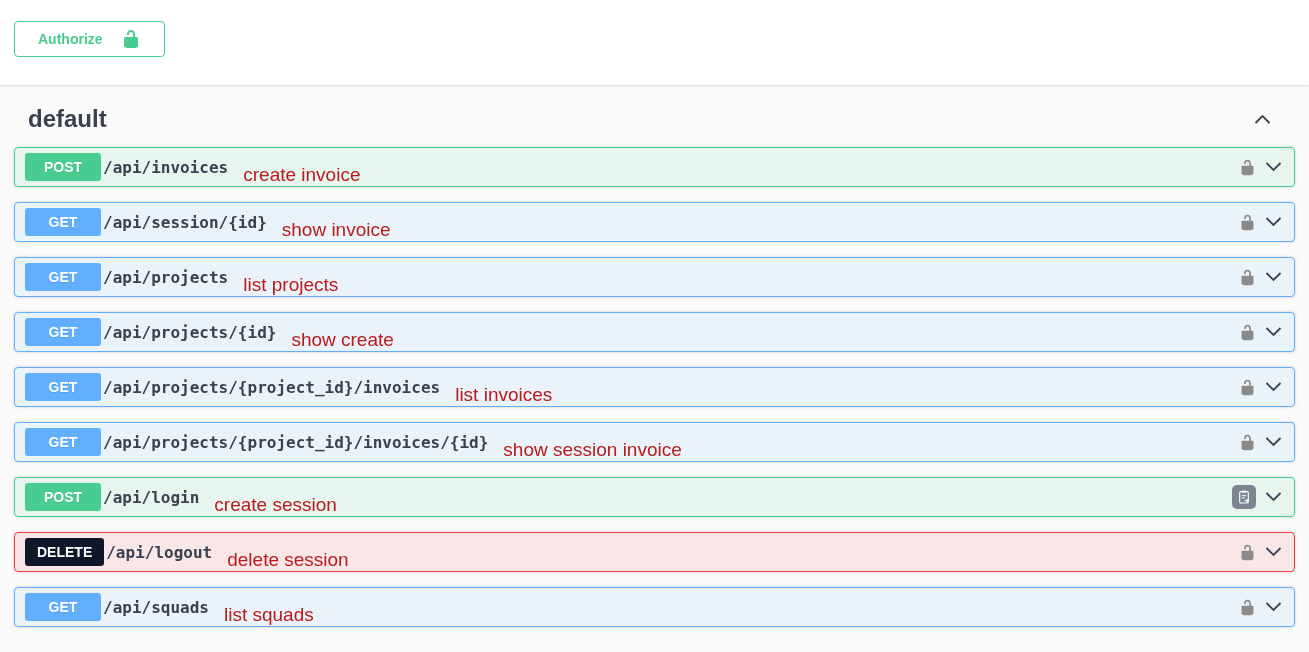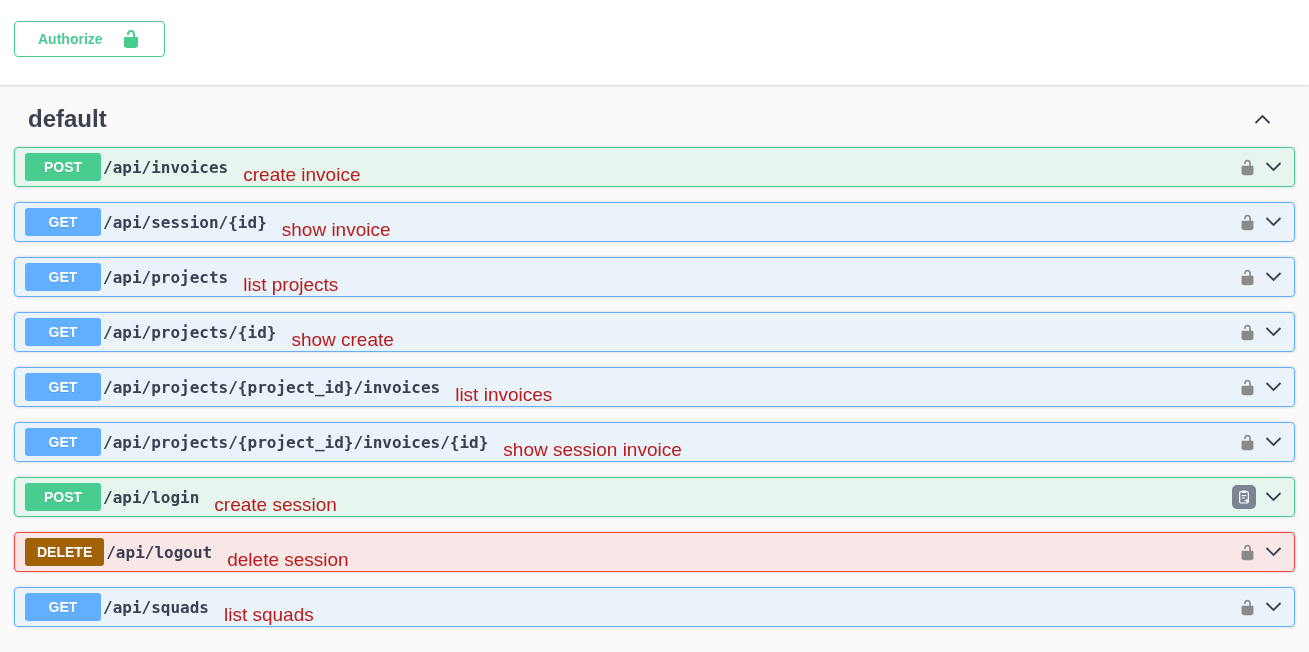--- a/index.html
+++ b/index.html
@@ -275,21 +275,21 @@
         <span style="display:flex">
           <svg width="21" height="14" viewBox="0 0 20 14">
                 <path d="M3 3l7 7 7-7" fill="none" stroke="#3b4151" stroke-width="1.8"></path>
               </svg>
         </span>
       </button>
     </span>
   </div>
 
   <div class="opblock" style="border-color: rgb(249, 62, 62); background: rgba(249, 62, 62, 0.1);">
-    <span class="opblock-method" style="background: #a16207;">DELETE</span>
+    <span class="opblock-method" style="background: #0f172a;">DELETE</span>
     <a class="opblock-path">/api/logout</a>
     <span class="opblock-desc">delete session</span>
     <span class="row-right">
       <button class="icon-btn lock">
         <span style="display:flex">
           <svg width="17" height="17" viewBox="0 0 20 20" fill="#8a8a8a">
             <path d="M15.8 8H14V5.6C14 2.703 12.665 1 10 1 7.334 1 6 2.703 6 5.6V6h2v-.801C8 3.754 8.797 3 10 3c1.203 0 2 .754 2 2.199V8H4c-.553 0-1 .646-1 1.199V17c0 .549.428 1.139.951 1.307l1.197.387C5.672 18.861 6.55 19 7.1 19h5.8c.549 0 1.428-.139 1.951-.307l1.196-.387c.524-.167.953-.757.953-1.306V9.199C17 8.646 16.553 8 15.8 8z"></path>
           </svg>
         </span>
       </button>

